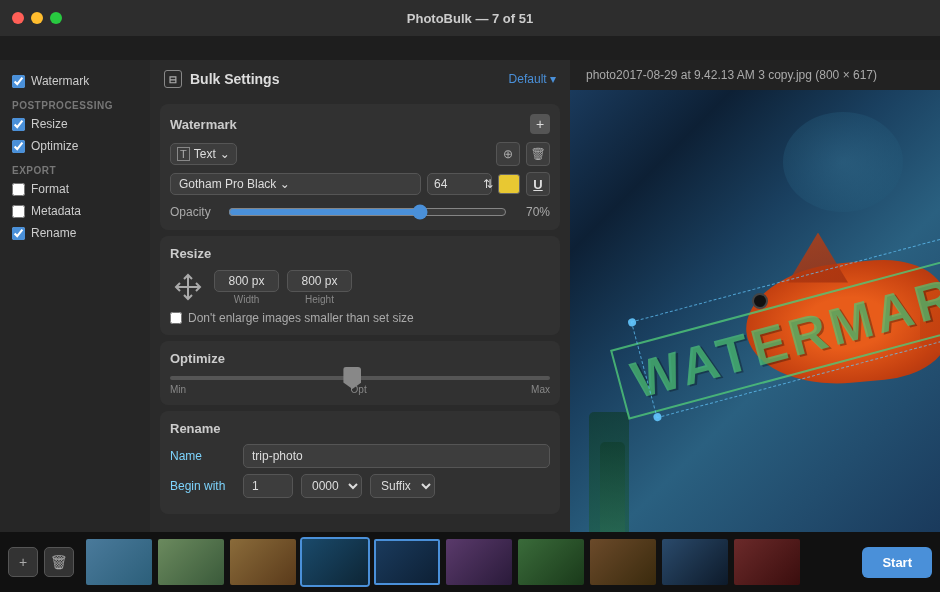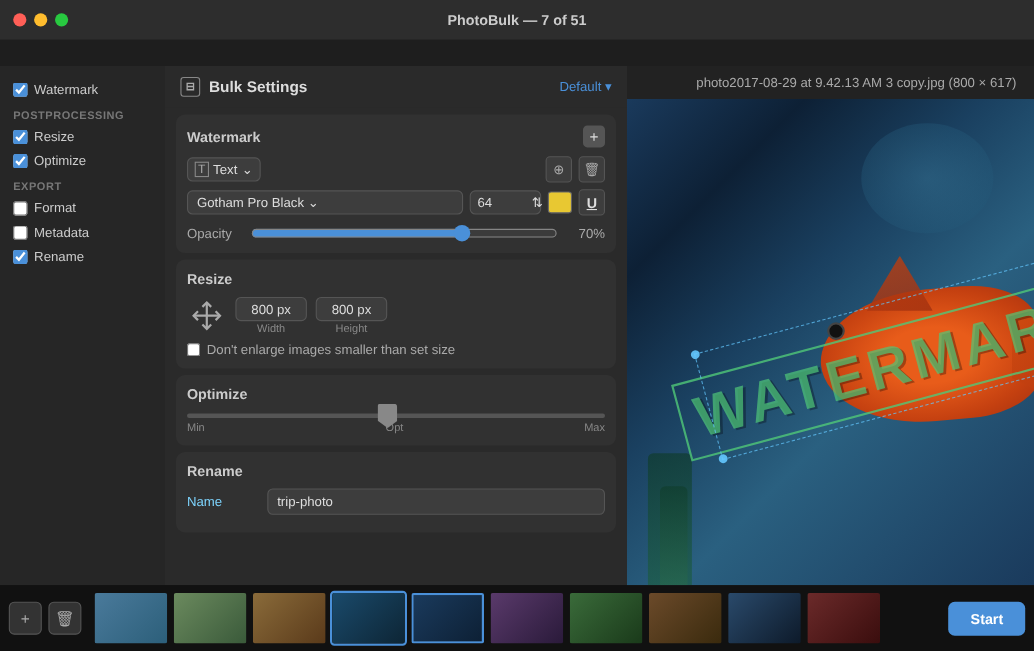--- a/index.html
+++ b/index.html
@@ -396,21 +396,21 @@
     .photo-view {
       flex: 1;
       background: #1a1a1a;
       display: flex;
       flex-direction: column;
     }
     .photo-title {
       padding: 8px 16px;
       font-size: 12px;
       color: #aaa;
-      text-align: right;
+      text-align: left;
       background: #222;
     }
     .photo-canvas {
       flex: 1;
       position: relative;
       overflow: hidden;
     }
     .photo-bg {
       width: 100%;
       height: 100%;
@@ -678,20 +678,33 @@
     </div>
 
     <div class="section-card">
       <div class="section-title-row">
         <span class="section-title">Rename</span>
       </div>
       <div class="rename-row">
         <span class="rename-label">Name</span>
         <input type="text" class="rename-input" value="trip-photo" style="">
       </div>
+      <div class="rename-row">
+        <span class="rename-label">Begin with</span>
+        <input type="text" class="rename-small-input" value="1" style="">
+        <select class="rename-select">
+          <option>0000</option>
+          <option>000</option>
+          <option>00</option>
+        </select>
+        <select class="rename-select">
+          <option>Suffix</option>
+          <option>Prefix</option>
+        </select>
+      </div>
     </div>
   </div>
 
   <div class="photo-view">
     <div class="photo-title">photo2017-08-29 at 9.42.13 AM 3 copy.jpg (800 × 617)</div>
     <div class="photo-canvas">
       <div class="photo-bg">
 
         <div style="position:absolute; top:30%; left:40%; width:280px; height:200px;">
 

